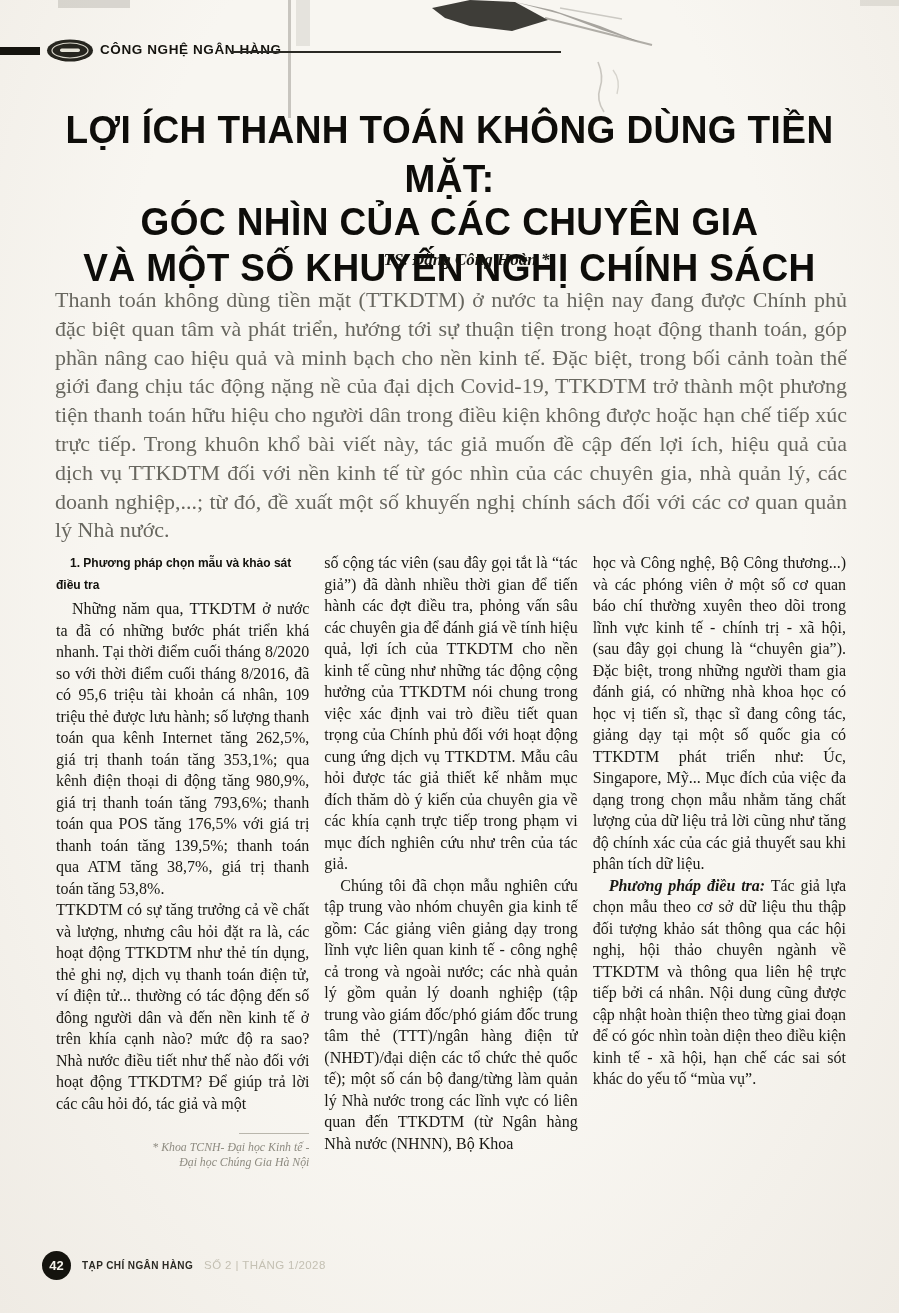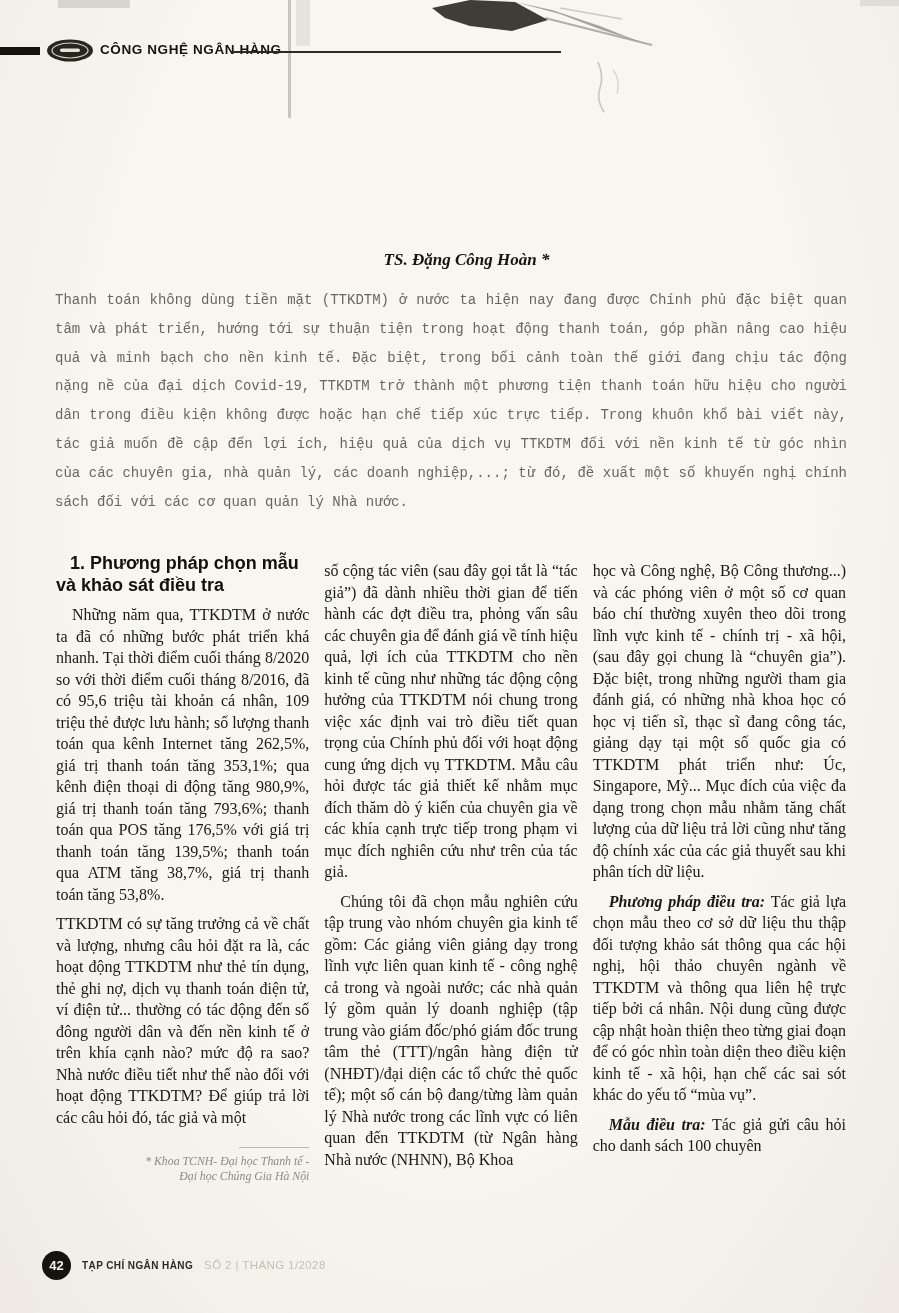--- a/index.html
+++ b/index.html
@@ -33,38 +33,38 @@
   }
   .title-line { display:block; transform:scaleY(1.06); transform-origin:top center; }
   .author {
     position:absolute; top:250px; left:17px; width:899px; text-align:center;
     font-family:"Liberation Serif", serif; font-weight:700; font-style:italic;
     font-size:17px; color:#15140f;
   }
   
   .abstract {
     position:absolute; top:286px; left:55px; width:792px; height:258px; overflow:hidden;
-    font-family:Liberation Mono, monospace; font-size:14px; line-height:28.8px;
+    font-family:Liberation Serif, serif; font-size:22px; line-height:28.8px;
     color:#68675f; text-align:justify;
   }
   
   .columns {
     position:absolute; top:552px; left:56px; width:790px; height:696px;
     display:flex; gap:15px;
   }
   .col {
     flex:1; min-width:0; overflow:hidden; position:relative;
     font-size:16px; line-height:21.5px; text-align:justify; color:#191813;
   }
   .col-heading {
     font-family:"Liberation Sans", sans-serif; font-weight:700;
-    font-size:18px; line-height:22px; text-align:left; text-indent:14px;
+    font-size:12px; line-height:22px; text-align:left; text-indent:14px;
     margin-bottom:2px; color:#12110c;
   }
-  .body-para { text-align:justify;margin-top:8px; }
+  .body-para { text-align:justify; }
   .indent { text-indent:16px; }
   .lead { font-weight:700; font-style:italic; }
   .footnote {
     margin-top:8px; padding-top:3px; text-align:right;
     font-style:italic; font-size:11.8px; line-height:15px; color:#8e8b80;
   }
   .footnote-rule { display:inline-block; width:70px; height:1px; background:#b9b6ac; margin-bottom:2px; }
   
   .page-footer {
     position:absolute; left:42px; bottom:33px; height:30px;
@@ -110,47 +110,51 @@
       <svg width="48" height="23" viewBox="0 0 48 23">
         <ellipse cx="24" cy="11.5" rx="23" ry="11" fill="#26251f"></ellipse>
         <ellipse cx="24" cy="11.5" rx="18" ry="7.5" fill="none" stroke="#d8d5ca" stroke-width="1.2"></ellipse>
         <rect x="14" y="9.5" width="20" height="3.6" rx="1.8" fill="#e7e4d9"></rect>
       </svg>
     </span>
     <span class="section-label">CÔNG NGHỆ NGÂN HÀNG</span>
     <div class="header-rule"></div>
   </header>
 
+  <h1 class="title">
+    <span class="title-line">LỢI ÍCH THANH TOÁN KHÔNG DÙNG TIỀN MẶT:</span>
+    <span class="title-line">GÓC NHÌN CỦA CÁC CHUYÊN GIA</span>
+    <span class="title-line">VÀ MỘT SỐ KHUYẾN NGHỊ CHÍNH SÁCH</span>
+  </h1>
 
   <div class="author">TS. Đặng Công Hoàn *</div>
 
   <p class="abstract">Thanh toán không dùng tiền mặt (TTKDTM) ở nước ta hiện nay đang được Chính phủ đặc biệt quan tâm và phát triển, hướng tới sự thuận tiện trong hoạt động thanh toán, góp phần nâng cao hiệu quả và minh bạch cho nền kinh tế. Đặc biệt, trong bối cảnh toàn thế giới đang chịu tác động nặng nề của đại dịch Covid-19, TTKDTM trở thành một phương tiện thanh toán hữu hiệu cho người dân trong điều kiện không được hoặc hạn chế tiếp xúc trực tiếp. Trong khuôn khổ bài viết này, tác giả muốn đề cập đến lợi ích, hiệu quả của dịch vụ TTKDTM đối với nền kinh tế từ góc nhìn của các chuyên gia, nhà quản lý, các doanh nghiệp,...; từ đó, đề xuất một số khuyến nghị chính sách đối với các cơ quan quản lý Nhà nước.</p>
 
   <div class="columns">
 
     <div class="col">
       <h2 class="col-heading">1. Phương pháp chọn mẫu và khảo sát điều tra</h2>
       <p class="body-para indent">Những năm qua, TTKDTM ở nước ta đã có những bước phát triển khá nhanh. Tại thời điểm cuối tháng 8/2020 so với thời điểm cuối tháng 8/2016, đã có 95,6 triệu tài khoản cá nhân, 109 triệu thẻ được lưu hành; số lượng thanh toán qua kênh Internet tăng 262,5%, giá trị thanh toán tăng 353,1%; qua kênh điện thoại di động tăng 980,9%, giá trị thanh toán tăng 793,6%; thanh toán qua POS tăng 176,5% với giá trị thanh toán tăng 139,5%; thanh toán qua ATM tăng 38,7%, giá trị thanh toán tăng 53,8%.</p>
       <p class="body-para">TTKDTM có sự tăng trưởng cả về chất và lượng, nhưng câu hỏi đặt ra là, các hoạt động TTKDTM như thẻ tín dụng, thẻ ghi nợ, dịch vụ thanh toán điện tử, ví điện tử... thường có tác động đến số đông người dân và đến nền kinh tế ở trên khía cạnh nào? mức độ ra sao? Nhà nước điều tiết như thế nào đối với hoạt động TTKDTM? Để giúp trả lời các câu hỏi đó, tác giả và một</p>
       <div class="footnote">
         <span class="footnote-rule"></span>
-        <div>* Khoa TCNH- Đại học Thanh tế -</div>
+        <div>* Khoa TCNH- Đại học Kinh tế -</div>
         <div>Đại học Chúng Gia Hà Nội</div>
       </div>
     </div>
 
     <div class="col">
       <p class="body-para">số cộng tác viên (sau đây gọi tắt là “tác giả”) đã dành nhiều thời gian để tiến hành các đợt điều tra, phỏng vấn sâu các chuyên gia để đánh giá về tính hiệu quả, lợi ích của TTKDTM cho nền kinh tế cũng như những tác động cộng hưởng của TTKDTM nói chung trong việc xác định vai trò điều tiết quan trọng của Chính phủ đối với hoạt động cung ứng dịch vụ TTKDTM. Mẫu câu hỏi được tác giả thiết kế nhằm mục đích thăm dò ý kiến của chuyên gia về các khía cạnh trực tiếp trong phạm vi mục đích nghiên cứu như trên của tác giả.</p>
       <p class="body-para indent">Chúng tôi đã chọn mẫu nghiên cứu tập trung vào nhóm chuyên gia kinh tế gồm: Các giảng viên giảng dạy trong lĩnh vực liên quan kinh tế - công nghệ cả trong và ngoài nước; các nhà quản lý gồm quản lý doanh nghiệp (tập trung vào giám đốc/phó giám đốc trung tâm thẻ (TTT)/ngân hàng điện tử (NHĐT)/đại diện các tổ chức thẻ quốc tế); một số cán bộ đang/từng làm quản lý Nhà nước trong các lĩnh vực có liên quan đến TTKDTM (từ Ngân hàng Nhà nước (NHNN), Bộ Khoa</p>
     </div>
 
     <div class="col">
       <p class="body-para">học và Công nghệ, Bộ Công thương...) và các phóng viên ở một số cơ quan báo chí thường xuyên theo dõi trong lĩnh vực kinh tế - chính trị - xã hội, (sau đây gọi chung là “chuyên gia”). Đặc biệt, trong những người tham gia đánh giá, có những nhà khoa học có học vị tiến sĩ, thạc sĩ đang công tác, giảng dạy tại một số quốc gia có TTKDTM phát triển như: Úc, Singapore, Mỹ... Mục đích của việc đa dạng trong chọn mẫu nhằm tăng chất lượng của dữ liệu trả lời cũng như tăng độ chính xác của các giả thuyết sau khi phân tích dữ liệu.</p>
       <p class="body-para indent"><span class="lead">Phương pháp điều tra:</span><span> Tác giả lựa chọn mẫu theo cơ sở dữ liệu thu thập đối tượng khảo sát thông qua các hội nghị, hội thảo chuyên ngành về TTKDTM và thông qua liên hệ trực tiếp bởi cá nhân. Nội dung cũng được cập nhật hoàn thiện theo từng giai đoạn để có góc nhìn toàn diện theo điều kiện kinh tế - xã hội, hạn chế các sai sót khác do yếu tố “mùa vụ”.</span></p>
-      <p class="body-para indent"><span class="lead">Mẫu điều tra:</span><span> Tác giả gửi câu hỏi cho danh sách 100 chuyên</span></p>
     </div>
 
   </div>
 
   <footer class="page-footer">
     <span class="page-num">42</span>
     <span class="journal-name">TẠP CHÍ NGÂN HÀNG</span>
     <span class="journal-issue">SỐ 2 | THÁNG 1/2028</span>
   </footer>
 

